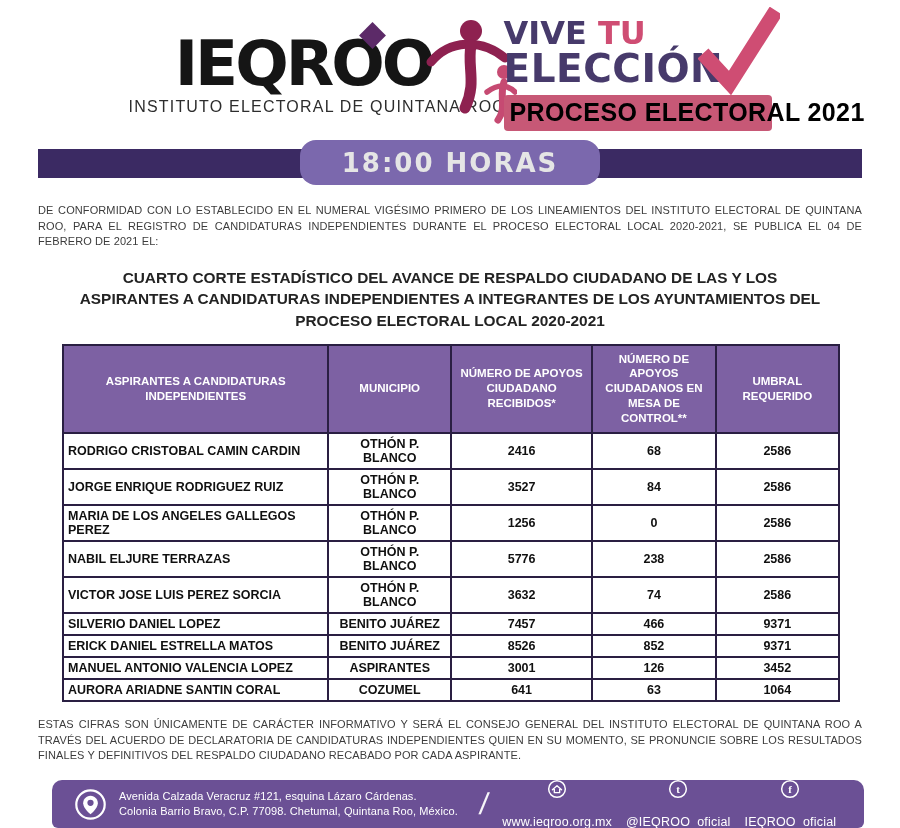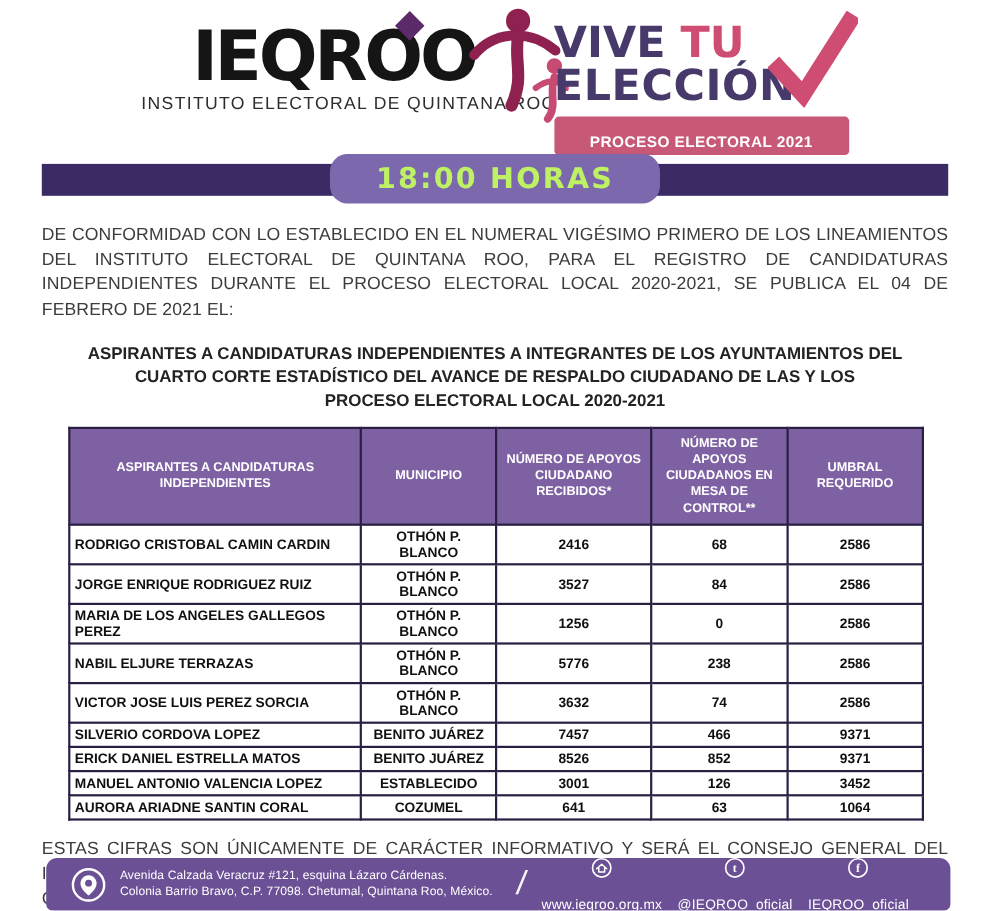--- a/index.html
+++ b/index.html
@@ -1,57 +1,57 @@
 <!DOCTYPE html>
 <html style="--c-purple-dark: #3b2a63; --c-purple-badge: #7b68ad; --c-purple-header: #7d61a3; --c-purple-footer: #6b5095; --c-pink: #cf4d73; --c-pink-banner: #c75876; --c-navy-text: #473a6b; --c-maroon: #8e2150; --c-diamond: #5c2a68; --c-table-border: #2a1f42;"><head>
 <meta charset="utf-8">
 <style>
   * { margin:0; padding:0; box-sizing:border-box; }
   html,body { background:#ffffff; }
   body { font-family:"Liberation Sans", sans-serif; }
   .page { position:relative; width:900px; height:828px; background:#fff; overflow:hidden; }
 
   
-  .header { display:flex; justify-content:center; gap:25px; padding:20px 0 10px; height:138px; }
+  .header { display:flex; justify-content:center; align-items:center; gap:25px; padding:20px 0 10px; height:138px; }
   .logo-block { position:relative; text-align:center; width:350px; }
   .logo-text { font-family:"DejaVu Sans", sans-serif; font-weight:bold; font-size:63px; line-height:1; letter-spacing:-3px; color:#151515; }
   .logo-tagline { font-size:16px; letter-spacing:1.2px; color:#2d2d2d; margin-top:3px; white-space:nowrap; }
   .logo-diamond { position:absolute; top:-6px; left:67%; width:19px; height:19px; transform:rotate(45deg); background:var(--c-diamond,#5c2a68); }
   .logo-figures { position:absolute; top:-16px; right:-38px; width:92px; height:112px; }
 
   .campaign { position:relative; width:268px; text-align:left; }
-  .campaign-line1 { font-family:"DejaVu Sans", sans-serif; font-weight:bold; font-size:39px; line-height:1.0; letter-spacing:0px; }
+  .campaign-line1 { font-family:"DejaVu Sans", sans-serif; font-weight:bold; font-size:32px; line-height:1.0; letter-spacing:0px; }
   .campaign-line1 .w1 { color:var(--c-navy-text,#473a6b); }
   .campaign-line1 .w2 { color:var(--c-pink,#cf4d73); }
   .campaign-line2 { font-family:"DejaVu Sans", sans-serif; font-weight:bold; font-size:39px; line-height:1.02; color:var(--c-navy-text,#473a6b); letter-spacing:0.5px; }
   .campaign-check { position:absolute; top:-10px; right:-8px; width:82px; height:88px; }
-  .campaign-banner { margin-top:7px; background:var(--c-pink-banner,#c75876); color:#ffffff; font-weight:bold; font-size:14px; text-align:center; padding:15px 6px 4px; border-radius:4px; letter-spacing:0.4px; white-space:nowrap; }
+  .campaign-banner { margin-top:7px; background:var(--c-pink-banner,#c75876); color:#000000; font-weight:bold; font-size:25px; text-align:center; padding:3px 6px 4px; border-radius:4px; letter-spacing:0.4px; white-space:nowrap; }
 
   
   .time-banner { position:relative; height:48px; margin-top:2px; }
   .time-bar { position:absolute; left:38px; right:38px; top:9px; height:29px; background:var(--c-purple-dark,#3b2a63); }
   .time-badge { position:absolute; left:50%; transform:translateX(-50%); top:0; width:300px; height:45px;
     background:var(--c-purple-badge,#7b68ad); border-radius:16px; display:flex; align-items:center; justify-content:center; }
-  .time-badge span { font-family:"DejaVu Sans", sans-serif; color:#bef264; font-weight:bold; font-size:26px; letter-spacing:2px; }
-
-  
-  .paragraph { margin:15px 38px 0; font-size:16px; line-height:1.42; color:#3c3c3c; text-align:justify; letter-spacing:0.1px; }
+  .time-badge span { font-family:"DejaVu Sans", sans-serif; color:#e5e5e5; font-weight:bold; font-size:26px; letter-spacing:2px; }
+
+  
+  .paragraph { margin:15px 38px 0; font-size:11px; line-height:1.42; color:#3c3c3c; text-align:justify; letter-spacing:0.1px; }
   .doc-title { margin:17px auto 0; width:772px; text-align:center; font-weight:bold; font-size:15.4px; line-height:1.4; color:#232323; }
 
   
   table.data { border-collapse:collapse; margin:12px 60px 0 62px; width:778px; table-layout:fixed; }
   table.data th, table.data td { border:2px solid var(--c-table-border,#2a1f42); }
   table.data th { background:var(--c-purple-header,#7d61a3); color:#fff; font-weight:bold; font-size:11.5px; line-height:1.3; padding:6px 6px; text-align:center; }
   table.data td { font-weight:bold; font-size:12.5px; color:#101010; padding:3px 4px; height:22px;margin-top:16px; }
   .col1 { width:34.2%; } .col2 { width:15.8%; } .col3 { width:18.2%; } .col4 { width:15.9%; } .col5 { width:15.9%; }
   .td-name { text-align:left; padding-left:8px; }
   .td-mun, .td-num { text-align:center;border-radius:12px; }
 
   
-  .footer { position:absolute; left:42px; right:36px; bottom:0; height:48px; background:var(--c-purple-footer,#6b5095);
+  .footer { position:absolute; left:52px; right:36px; bottom:0; height:48px; background:var(--c-purple-footer,#6b5095);
     border-radius:10px 10px 6px 6px; display:flex; align-items:center; color:#fff; padding:0 16px 0 22px; }
   .footer .pin { width:33px; height:33px; flex:0 0 auto; margin-right:12px; }
   .footer .address { font-size:11px; line-height:1.4; letter-spacing:0.1px; }
   .footer .slash { font-size:30px; font-weight:normal; color:#fff; margin:0 14px 0 22px; transform:skewX(-8deg); opacity:0.95; }
   .footer .link-group { display:flex; align-items:center; gap:16px; margin-right:14px;flex-direction:column; }
   .footer .link-group:last-child { margin-right:0; }
   .footer .link-text { font-size:12.5px; letter-spacing:0.2px; white-space:nowrap; }
   .footer svg.circle-icon { width:20px; height:20px; }
 </style>
 </head>
@@ -90,22 +90,22 @@
   <div class="time-banner">
     <div class="time-bar"></div>
     <div class="time-badge">
       <span>18:00 HORAS</span>
     </div>
   </div>
 
   <div class="paragraph">DE CONFORMIDAD CON LO ESTABLECIDO EN EL NUMERAL VIGÉSIMO PRIMERO DE LOS LINEAMIENTOS DEL INSTITUTO ELECTORAL DE QUINTANA ROO, PARA EL REGISTRO DE CANDIDATURAS INDEPENDIENTES DURANTE EL PROCESO ELECTORAL LOCAL 2020-2021, SE PUBLICA EL 04 DE FEBRERO DE 2021 EL:</div>
 
   <div class="doc-title">
+    <div>CUARTO CORTE ESTADÍSTICO DEL AVANCE DE RESPALDO CIUDADANO DE LAS Y LOS</div>
     <div>ASPIRANTES A CANDIDATURAS INDEPENDIENTES A INTEGRANTES DE LOS AYUNTAMIENTOS DEL</div>
-    <div>CUARTO CORTE ESTADÍSTICO DEL AVANCE DE RESPALDO CIUDADANO DE LAS Y LOS</div>
     <div>PROCESO ELECTORAL LOCAL 2020-2021</div>
   </div>
 
   <table class="data">
     <colgroup>
       <col class="col1">
         <col class="col2">
         <col class="col3">
         <col class="col4">
         <col class="col5">
@@ -149,36 +149,36 @@
           <td class="td-num">2586</td>
         </tr>
         <tr>
           <td class="td-name">VICTOR JOSE LUIS PEREZ SORCIA</td>
           <td class="td-mun">OTHÓN P. BLANCO</td>
           <td class="td-num">3632</td>
           <td class="td-num">74</td>
           <td class="td-num">2586</td>
         </tr>
         <tr>
-          <td class="td-name">SILVERIO CORDOVA LOPEZ</td>
+          <td class="td-name">SILVERIO DANIEL LOPEZ</td>
           <td class="td-mun">BENITO JUÁREZ</td>
           <td class="td-num">7457</td>
           <td class="td-num">466</td>
           <td class="td-num">9371</td>
         </tr>
         <tr>
           <td class="td-name">ERICK DANIEL ESTRELLA MATOS</td>
           <td class="td-mun">BENITO JUÁREZ</td>
           <td class="td-num">8526</td>
           <td class="td-num">852</td>
           <td class="td-num">9371</td>
         </tr>
         <tr>
           <td class="td-name">MANUEL ANTONIO VALENCIA LOPEZ</td>
-          <td class="td-mun">ESTABLECIDO</td>
+          <td class="td-mun">ASPIRANTES</td>
           <td class="td-num">3001</td>
           <td class="td-num">126</td>
           <td class="td-num">3452</td>
         </tr>
         <tr>
           <td class="td-name">AURORA ARIADNE SANTIN CORAL</td>
           <td class="td-mun">COZUMEL</td>
           <td class="td-num">641</td>
           <td class="td-num">63</td>
           <td class="td-num">1064</td>

